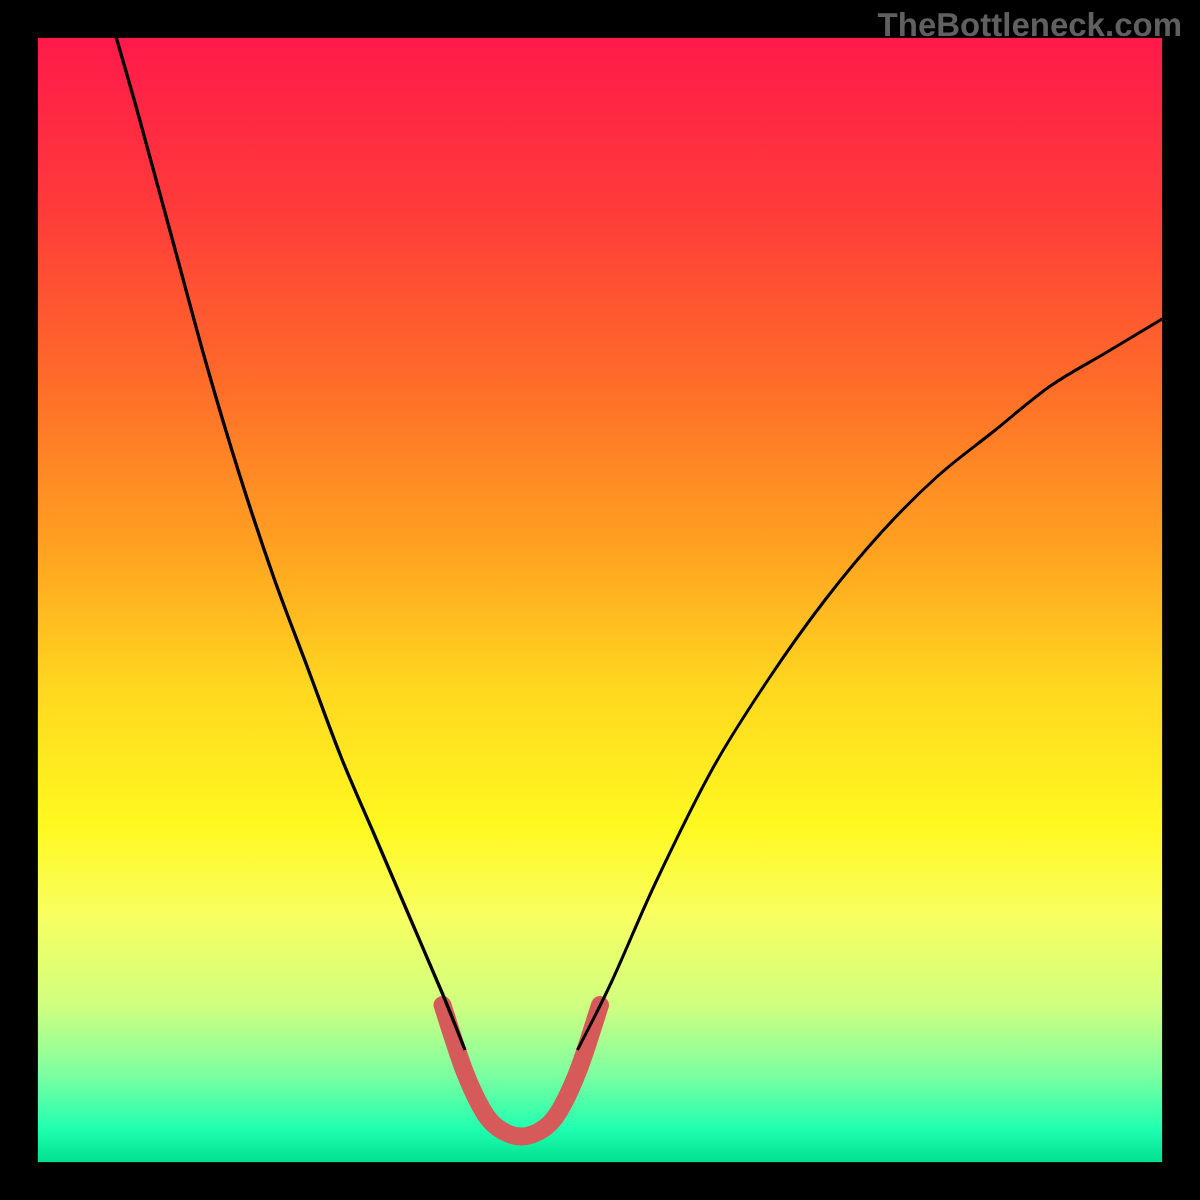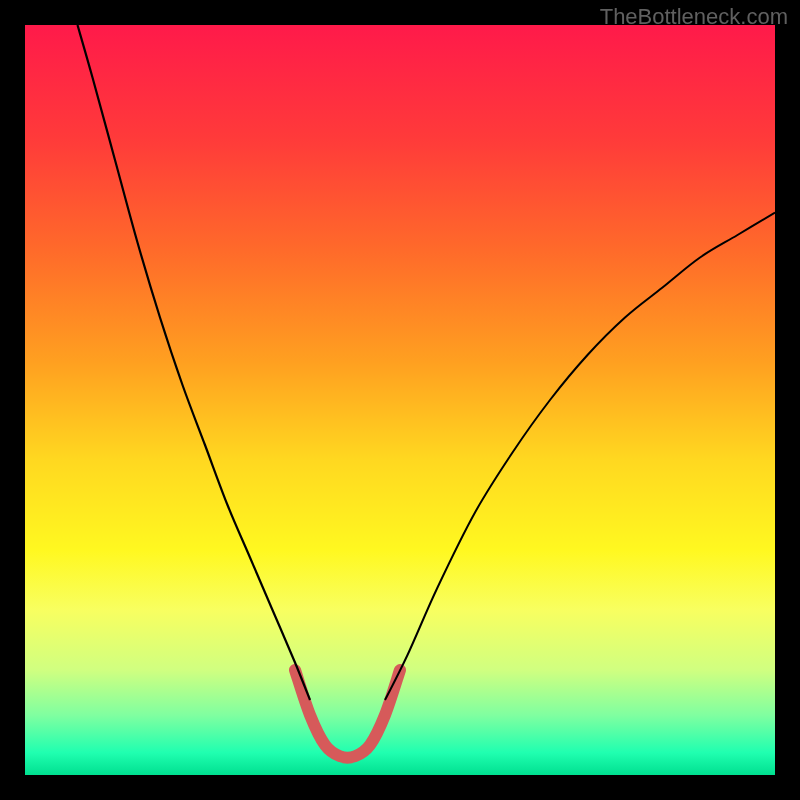--- a/index.html
+++ b/index.html
@@ -10,21 +10,21 @@
     background: #000;
     position: relative;
     font-family: Arial, sans-serif;
   }
   .watermark {
     position: absolute;
     top: 4px;
     right: 12px;
     color: #606060;
     font-size: 22px;
-    font-weight: 400;
+    font-weight: 700;
     z-index: 10;
   }
   .plot-area {
     position: absolute;
     left: 25px;
     top: 25px;
     width: 750px;
     height: 750px;
     overflow: hidden;
   }

